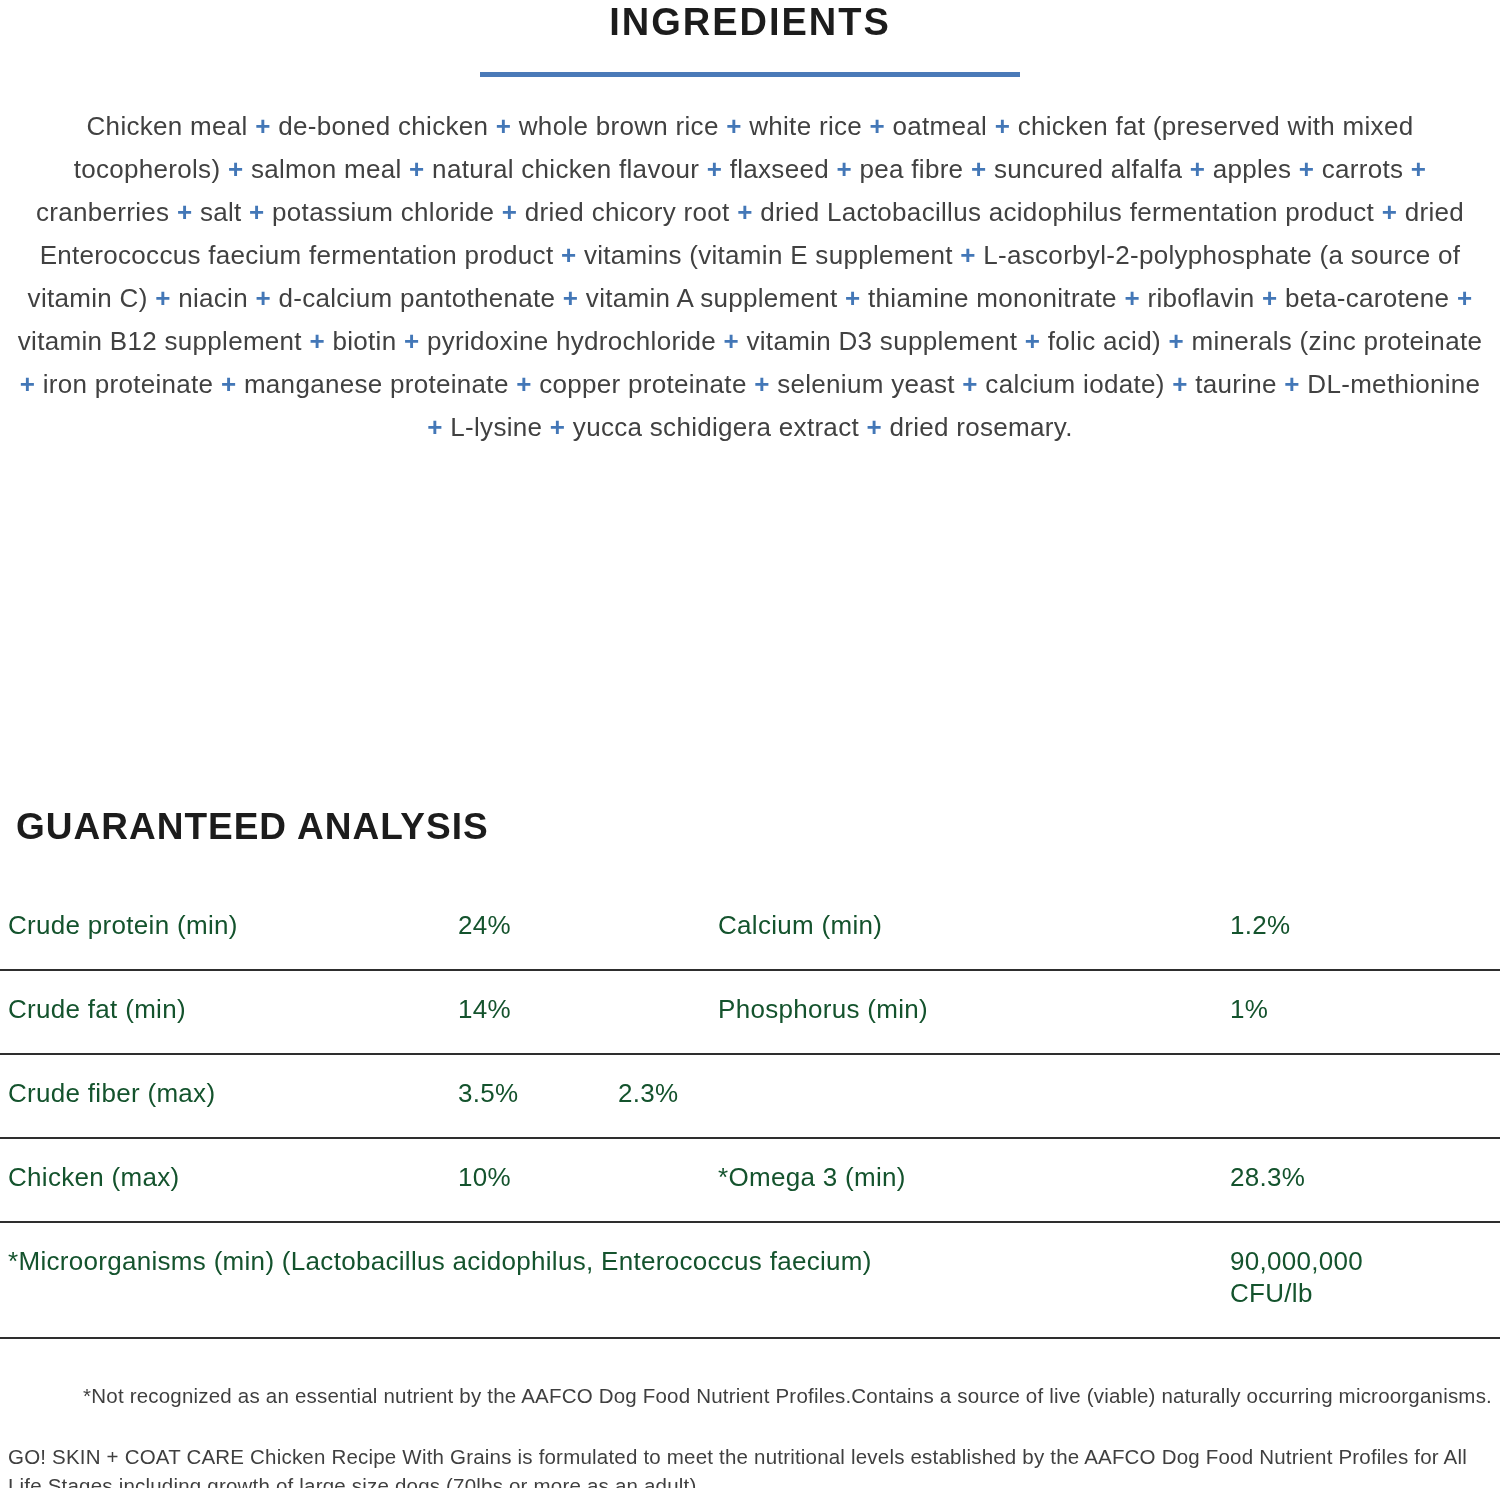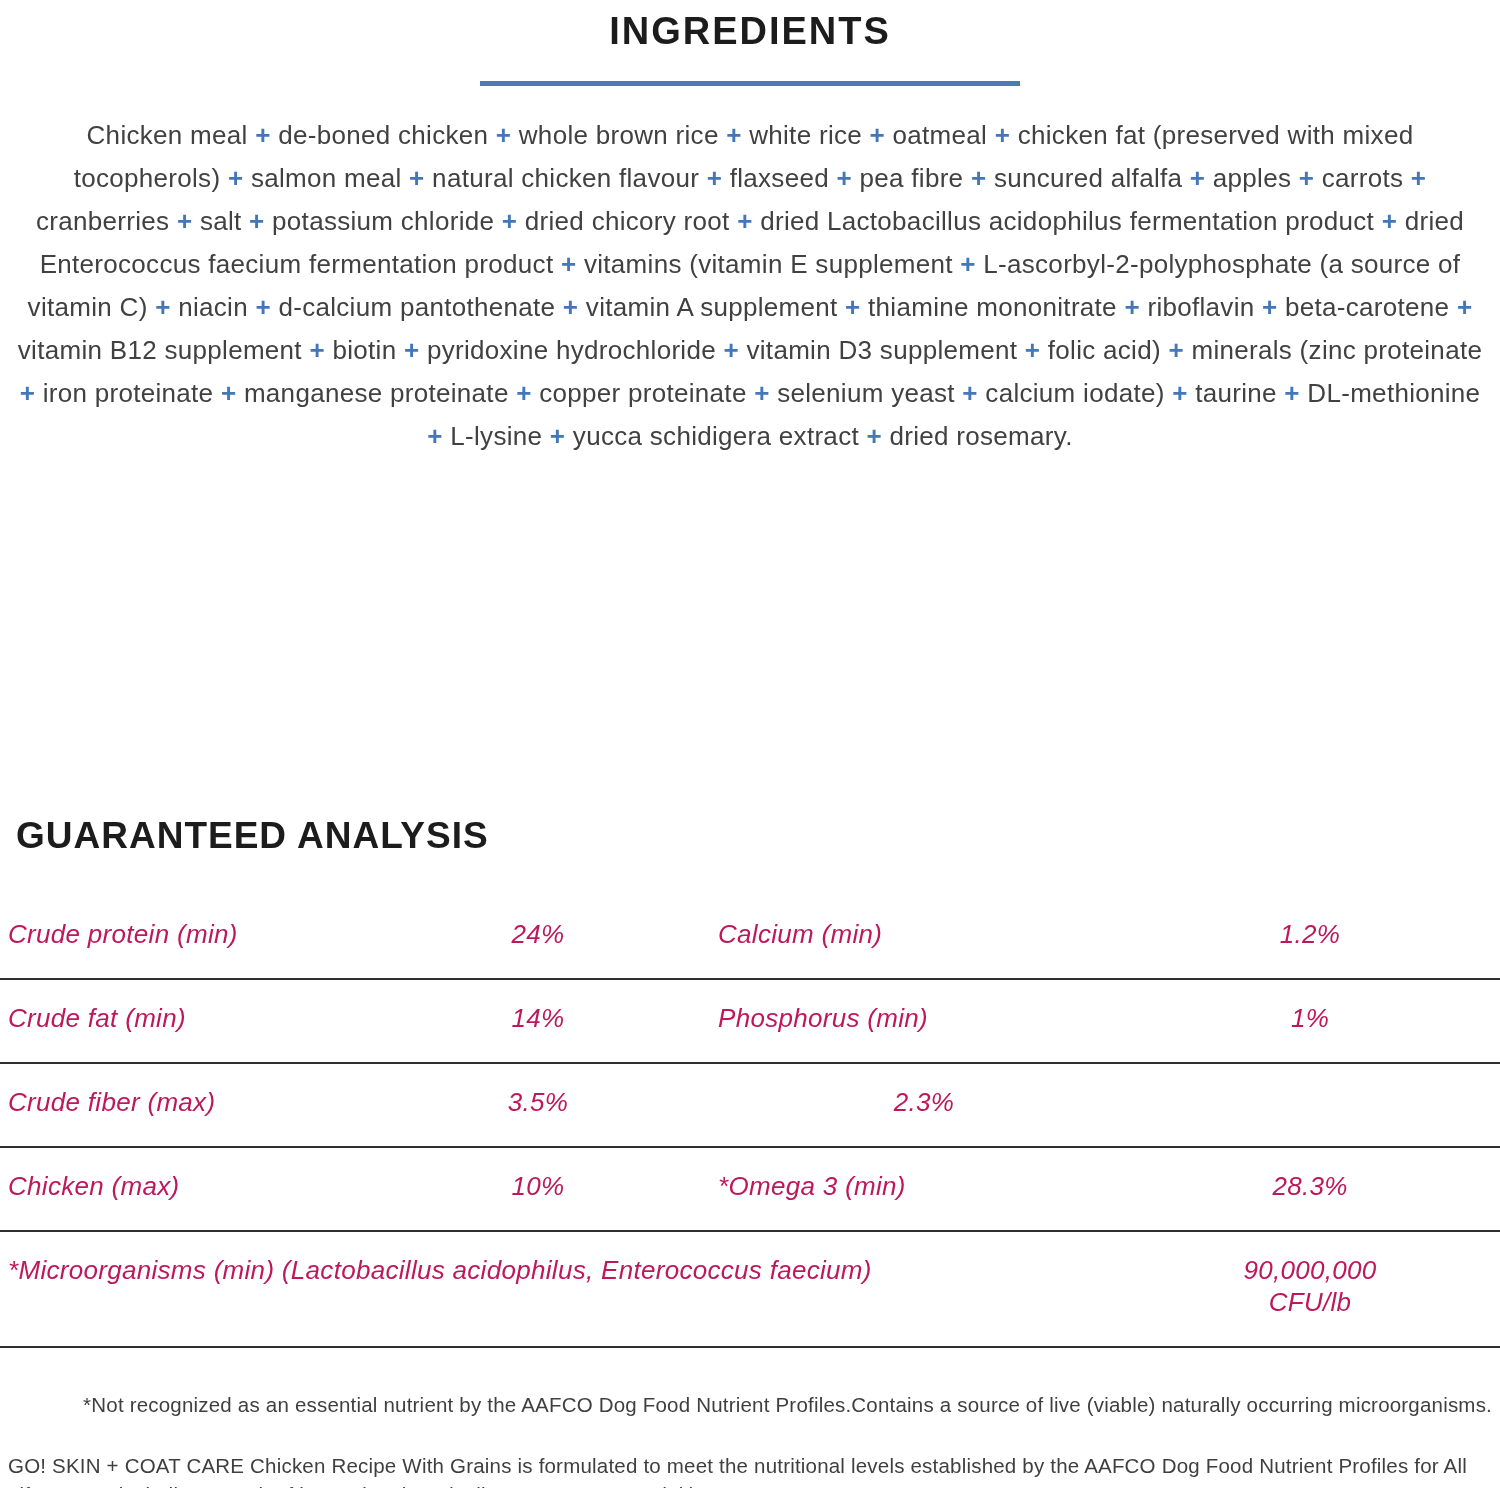--- a/index.html
+++ b/index.html
@@ -19,21 +19,21 @@
     padding-top: 2px;
   }
   
   .ing-title {
     text-align: center;
     font-size: 38px;
     font-weight: 800;
     letter-spacing: 2px;
     color: #1c1c1c;
     line-height: 40px;
-    margin: 9px;
+    margin: 0;
   }
   .ing-divider {
     width: 540px;
     height: 5px;
     background: #4a7ab8;
     margin: 30px auto 0 auto;
   }
   
   .ing-text {
     margin: 28px auto 0 auto;
@@ -63,33 +63,32 @@
     margin-top: 40px;
     width: 1500px;
   }
   .ga-row {
     display: grid;
     grid-template-columns: 450px 160px 612px 160px;
     padding: 22px 0 28px 8px;
     border-bottom: 2px solid #2e2e2e;
     font-size: 26px;
     letter-spacing: 0.3px;
-    color: #be185d;
+    color: #14532d;
     line-height: 32px;
-    font-style: italic;
   }
   .ga-cell-label {
     text-align: left;
   }
   .ga-cell-label2 {
     text-align: left;
     padding-left: 100px;
   }
   .ga-cell-value {
-    text-align: center;
+    text-align: left;
   }
   .ga-row-micro .ga-cell-label {
     grid-column: 1 / 4;
   }
   
   .footnote1 {
     margin-top: 42px;
     padding: 0 8px;
     font-size: 20.5px;
     line-height: 29px;

